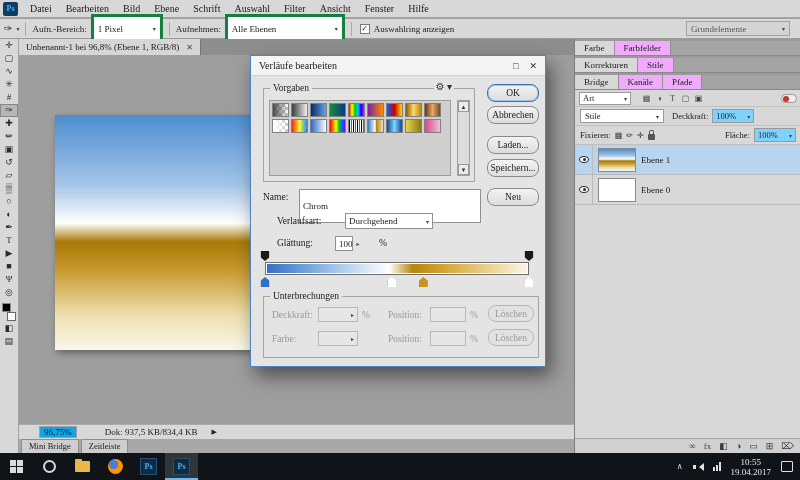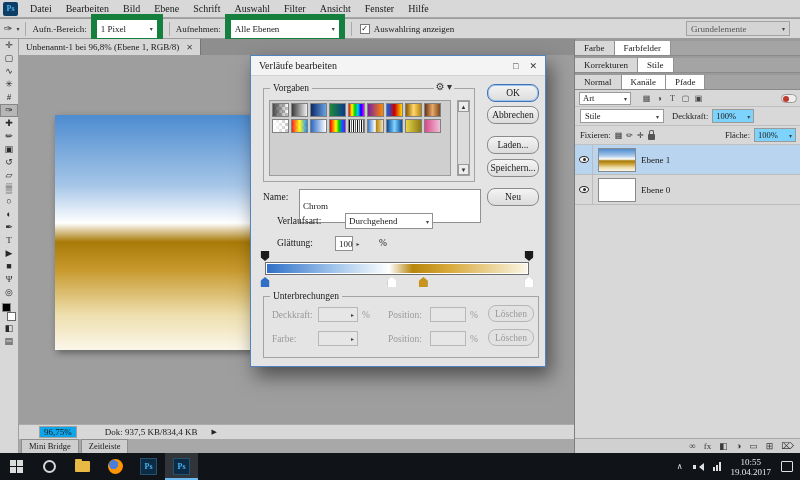--- a/index.html
+++ b/index.html
@@ -8,21 +8,21 @@
           font-family:Liberation Serif, serif;font-size:10px;color:#1a1a1a}
 
   
   .menubar{position:absolute;left:0;top:0;width:800px;height:18px;background:#d8d8d8;border-bottom:1px solid #a6a6a6;display:flex;align-items:center}
   .pslogo{width:15px;height:14px;margin:0 5px 0 3px;background:#0d3f66;color:#55b3f0;font-size:8px;font-weight:bold;display:flex;align-items:center;justify-content:center;border-radius:2px}
   .mi{padding:0 7px;font-size:10px;line-height:17px}
 
   
   .optbar{position:absolute;left:0;top:19px;width:800px;height:20px;background:#d8d8d8;border-bottom:1px solid #9c9c9c;display:flex;align-items:center;font-size:9px;padding:0 4px}
   .vsep{width:1px;height:14px;background:#aaa;margin:0 6px}
-  .combo{display:flex;align-items:center;justify-content:space-between;background:#fff;border:6px solid #15803d;height:30px;padding:0 4px;font-size:9px}
+  .combo{display:flex;align-items:center;justify-content:space-between;background:#fff;border:3px solid #15803d;height:30px;padding:0 4px;font-size:9px}
   .arrow{font-size:6px;color:#444;margin-left:4px}
   .cbx{width:10px;height:10px;border:1px solid #777;background:#fff;font-size:8px;line-height:8px;text-align:center;margin:0 4px 0 2px}
   .wscombo{margin-left:auto;margin-right:6px;width:104px;background:#d4d4d4;border:1px solid #a2a2a2;color:#555;height:15px;display:flex;align-items:center;justify-content:space-between;padding:0 4px}
 
   
   .toolcol{position:absolute;left:0;top:39px;width:19px;height:414px;background:#d8d8d8;border-right:1px solid #a0a0a0}
   .tool{width:18px;height:13px;font-size:9px;line-height:13px;text-align:center;color:#2a2a2a}
   .tool.sel{background:#b6b6b6;box-shadow:inset 0 0 0 1px #868686}
   .swatches{position:relative;width:18px;height:20px;margin-top:3px}
   .sw-bg{position:absolute;right:2px;bottom:1px;width:9px;height:9px;background:#fff;border:1px solid #666}
@@ -63,21 +63,21 @@
   .gbar{position:absolute;left:14px;top:206px;width:264px;height:13px;border:1px solid #6e6e6e;box-shadow:inset 0 0 0 1px #fff}
   .stoprow{position:absolute;left:14px;width:264px;height:11px}
   .cstop{position:absolute;top:0;width:9px;height:10px;transform:translateX(-50%);background:var(--c,#fff);
          clip-path:polygon(50% 0,100% 38%,100% 100%,0 100%,0 38%);filter:drop-shadow(0 0 1px #444)}
   .ostop{position:absolute;top:0;width:9px;height:10px;transform:translateX(-50%);background:#1a1a1a;
          clip-path:polygon(0 0,100% 0,100% 62%,50% 100%,0 62%)}
 
   
   .dock{position:absolute;left:574px;top:39px;width:226px;height:414px;background:#9a9a9a;border-left:1px solid #7e7e7e}
   .tabrow{position:absolute;left:0;width:226px;height:15px;background:#a4a4a4;border-bottom:1px solid #8a8a8a;display:flex}
-  .ptab{padding:0 9px;font-size:9px;line-height:15px;background:#ffffff;border-right:1px solid #929292;color:#1a1a1a}
+  .ptab{padding:0 9px;font-size:9px;line-height:15px;background:#f0abfc;border-right:1px solid #929292;color:#1a1a1a}
   .ptab.act{background:#d8d8d8}
   .lbody{position:absolute;left:0;top:51px;width:226px;height:363px;background:#d8d8d8;display:flex;flex-direction:column}
   .lrow1{height:17px;display:flex;align-items:center;gap:10px;padding:0 4px;border-bottom:1px solid #c0c0c0}
   .artcombo{width:52px;height:13px;background:#fff;border:1px solid #9a9a9a;display:flex;align-items:center;justify-content:space-between;padding:0 3px;font-size:8.5px}
   .ficon{font-size:8px;color:#444;width:11px;text-align:center}
   .toggle{margin-left:auto;width:16px;height:9px;border:1px solid #9a9a9a;border-radius:5px;background:#eee;position:relative}
   .toggle::after{content:"";position:absolute;left:1px;top:1px;width:6px;height:6px;border-radius:50%;background:#c0392b}
   .lrow2{height:19px;display:flex;align-items:center;gap:4px;padding:0 5px;border-bottom:1px solid #c0c0c0;font-size:8.5px}
   .blend{width:84px;height:14px;background:#fff;border:1px solid #9a9a9a;display:flex;align-items:center;justify-content:space-between;padding:0 4px;font-size:8.5px}
   .mini{height:14px;background:#7dd3fc;border:1px solid #9a9a9a;display:flex;align-items:center;justify-content:space-between;padding:0 3px;font-size:8.5px}
@@ -323,21 +323,21 @@
   <div class="dock">
     <div class="tabrow" style="top:2px">
       <span class="ptab act">Farbe</span>
       <span class="ptab">Farbfelder</span>
     </div>
     <div class="tabrow" style="top:19px">
       <span class="ptab act">Korrekturen</span>
       <span class="ptab">Stile</span>
     </div>
     <div class="tabrow" style="top:36px">
-      <span class="ptab act">Normal</span>
+      <span class="ptab act">Bridge</span>
       <span class="ptab">Kanäle</span>
       <span class="ptab">Pfade</span>
     </div>
 
     <div class="lbody">
       <div class="lrow1">
         <div class="artcombo">
           <span>Art</span>
           <span class="arrow">▾</span>
         </div>

